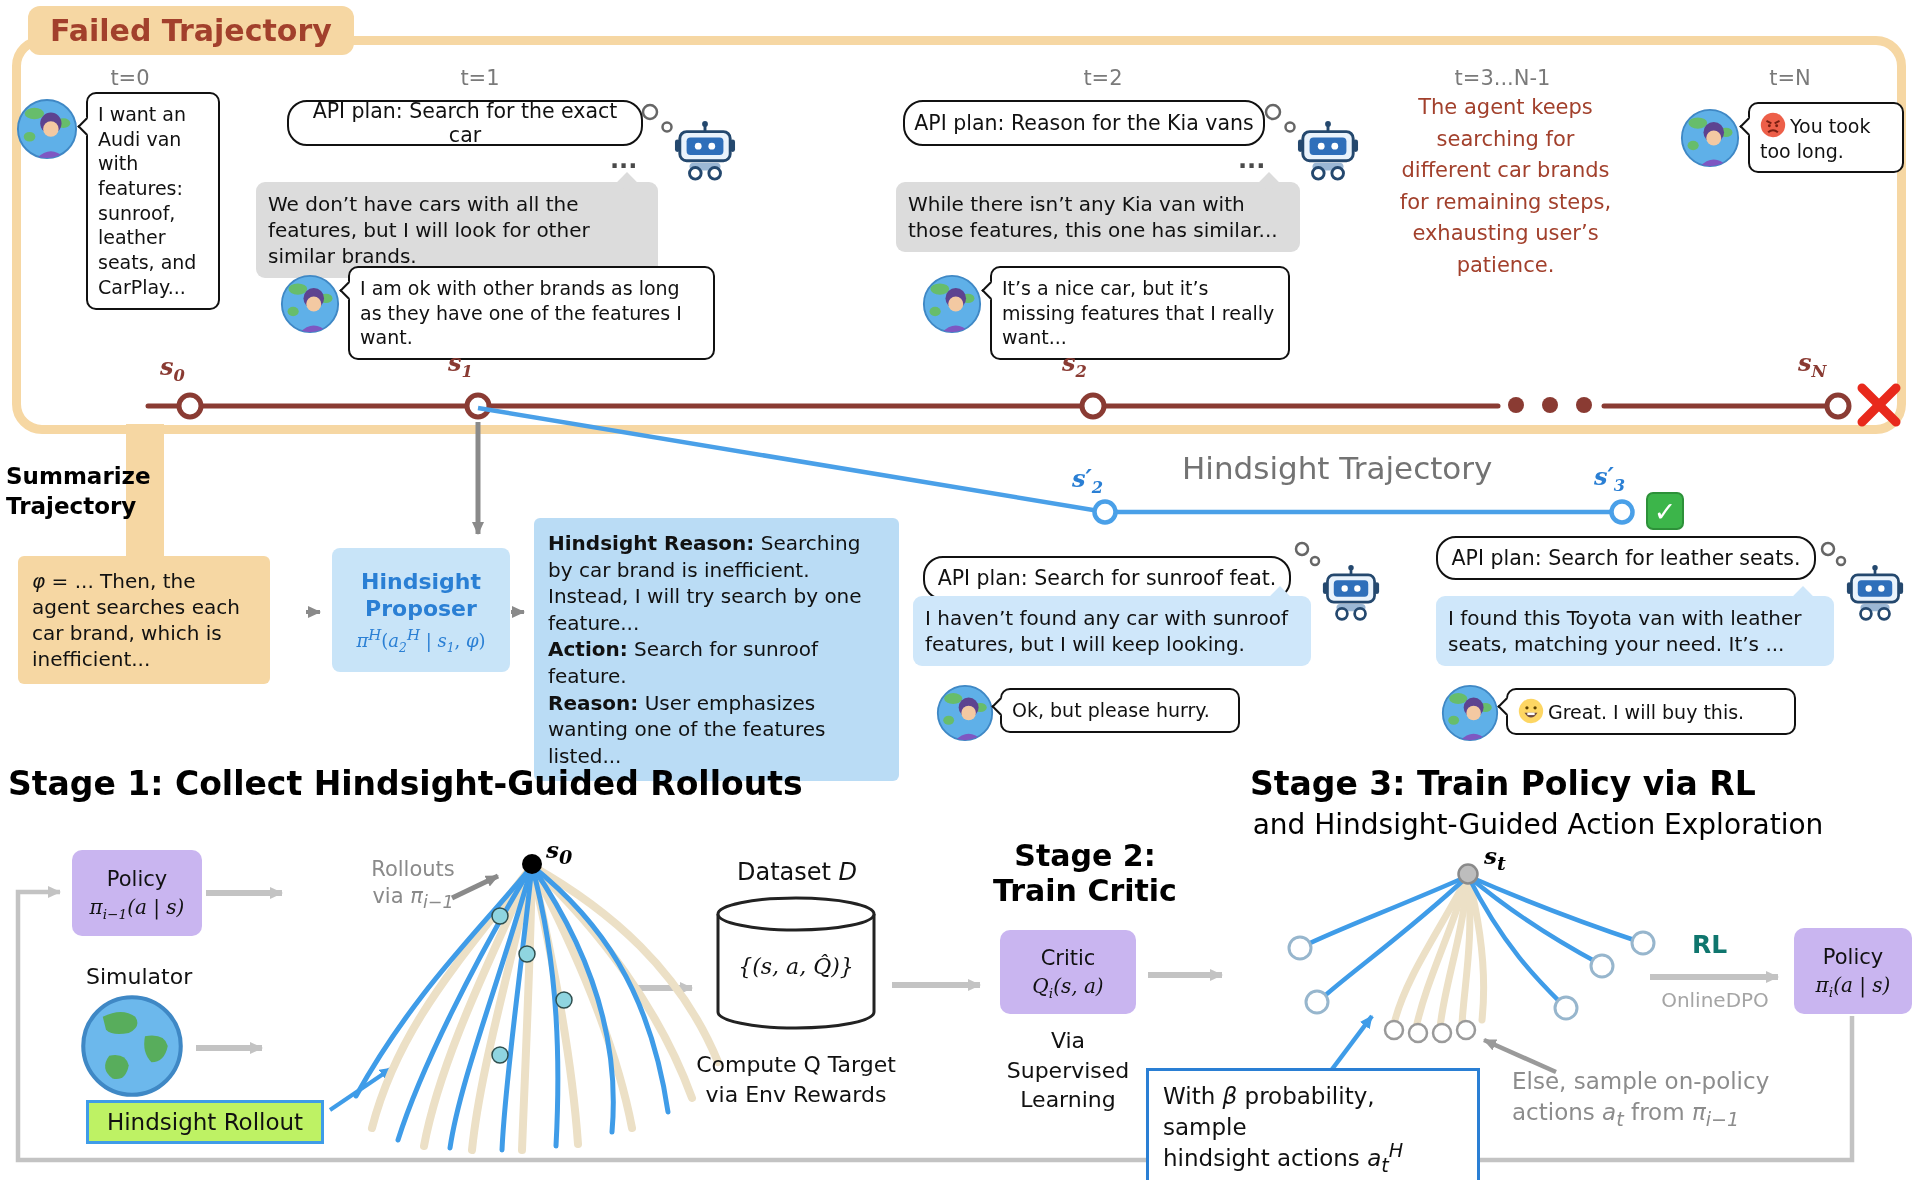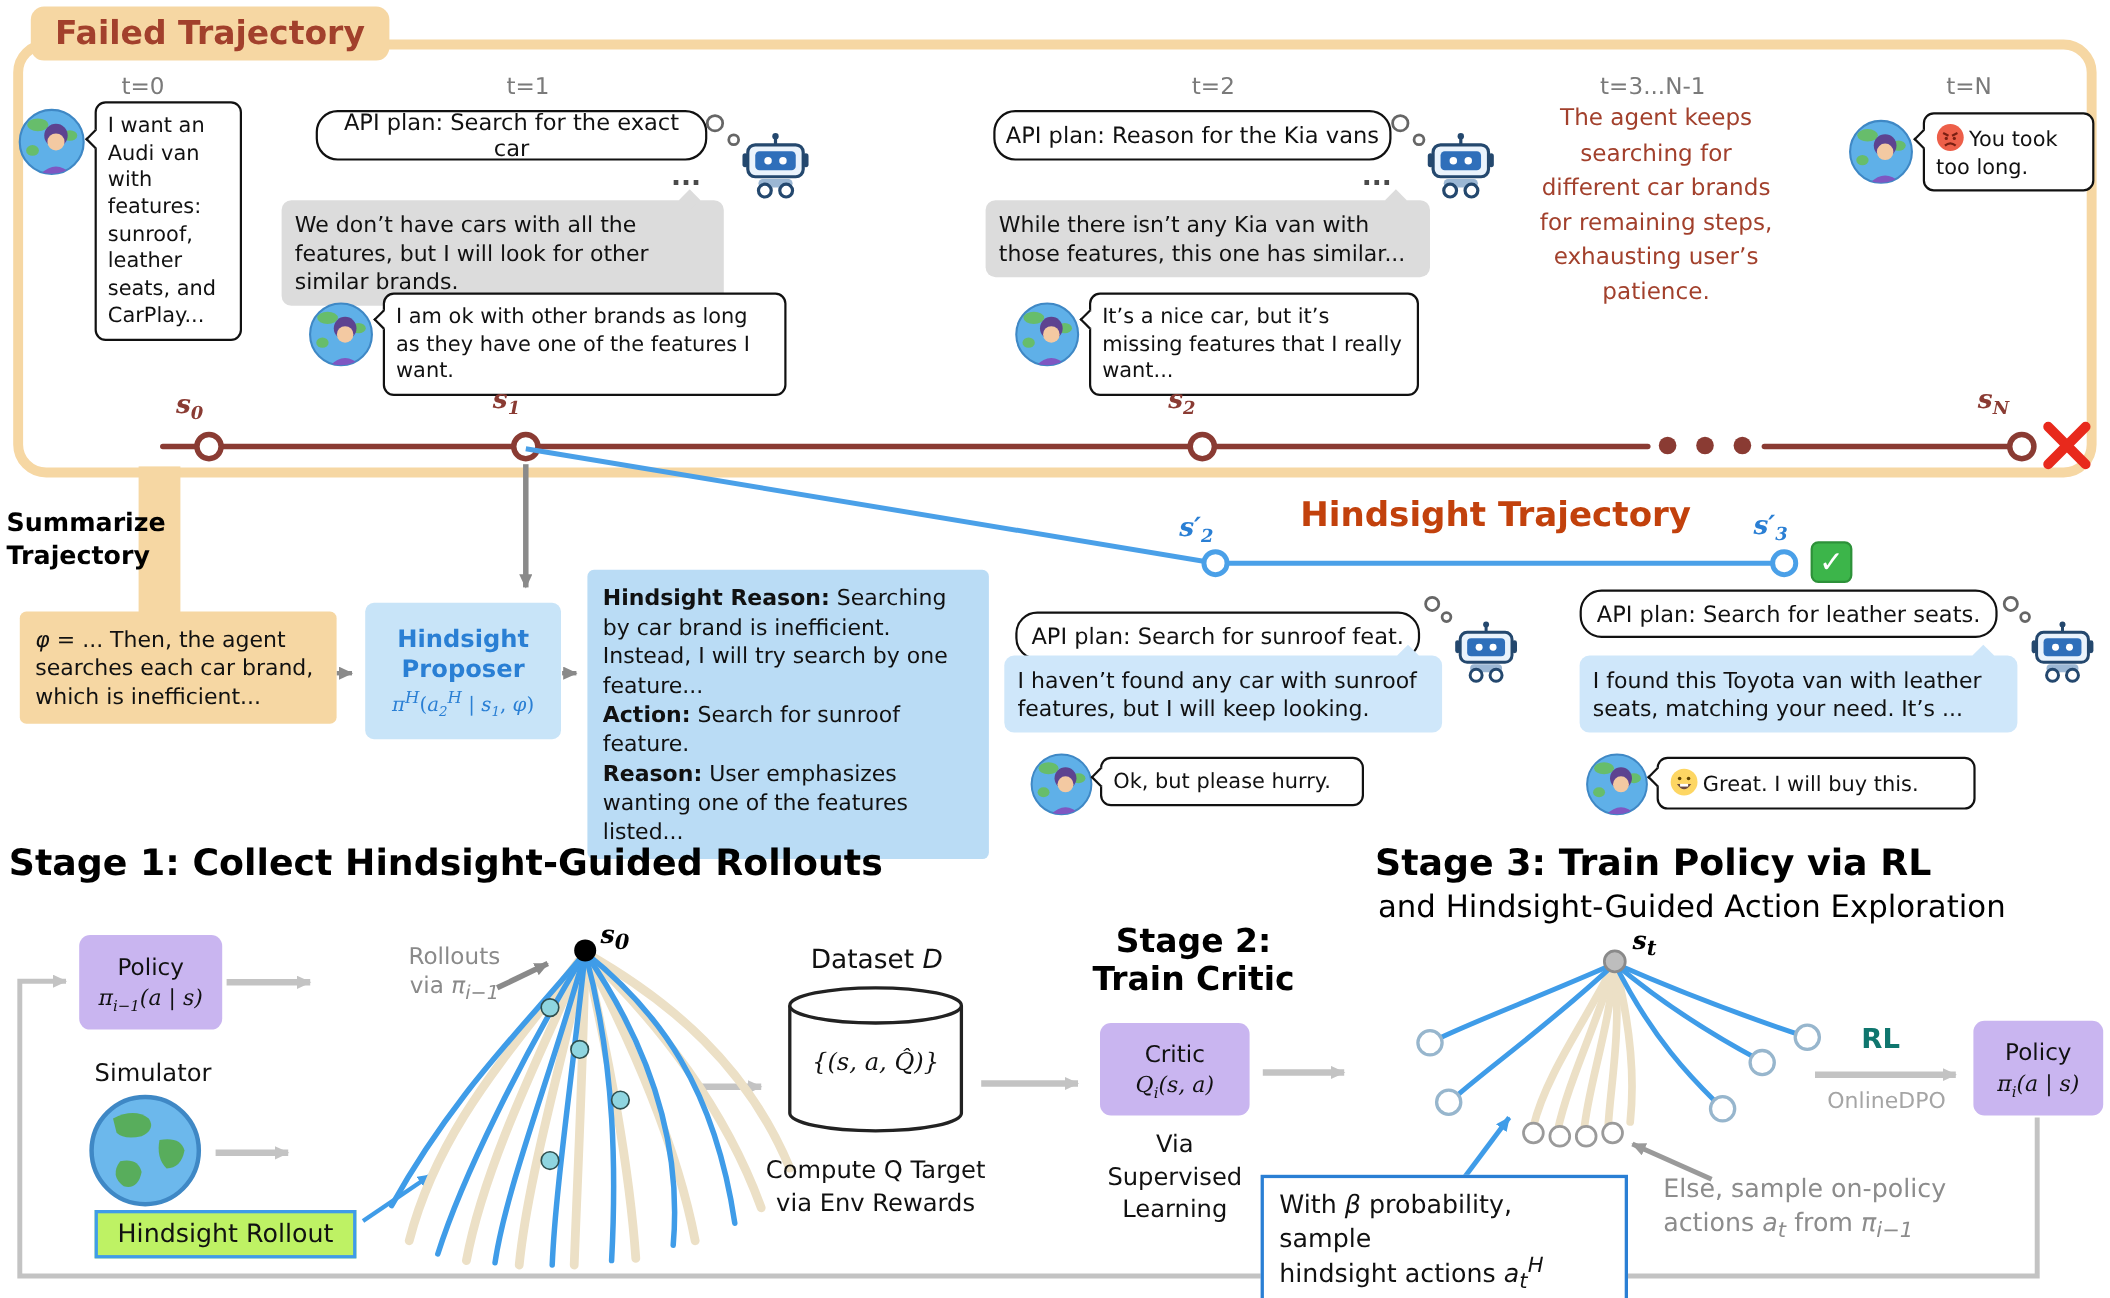--- a/index.html
+++ b/index.html
@@ -39,21 +39,21 @@
 
   .summarize { font-size:23px; font-weight:bold; color:#000; line-height:1.3; }
   .phi-box { background:#f6d7a3; border-radius:6px; padding:12px 14px; font-size:20px;
              line-height:1.3; color:#111; }
   .proposer { background:#c8e4f8; border-radius:8px; display:flex; flex-direction:column;
               align-items:center; justify-content:center; gap:8px; text-align:center; }
   .proposer .p-title { color:#2a7fd4; font-weight:bold; font-size:22px; line-height:1.2; }
   .proposer .p-formula { color:#2a7fd4; font-size:18px; }
   .reason-bubble { background:#badcf5; border-radius:6px; padding:12px 14px; font-size:20px;
                    line-height:1.33; color:#111; }
-  .hs-title { color:#c2410c; font-size:31px; font-weight:bold; }
+  .hs-title { color:#737373; font-size:31px; font-weight:normal; }
   .check { background:#3cb54a; border-radius:7px; color:#fff; font-size:27px; font-weight:bold;
            display:flex; align-items:center; justify-content:center; border:2px solid #2d9139; }
 
   .stage-title { font-weight:bold; font-size:33px; color:#000; }
   .stage-sub { font-size:28px; color:#000; text-align:center; }
   .purple-box { background:#c9b5f0; border-radius:10px; display:flex; flex-direction:column;
                 align-items:center; justify-content:center; gap:4px; font-size:21px; color:#111; }
   .purple-box .math { font-size:20px; }
   .gray-label { color:#8a8a8a; font-size:21px; text-align:center; line-height:1.3; }
   .hr-box { background:#bef264; border:3px solid #3f9ce8; display:flex; align-items:center;
@@ -320,21 +320,21 @@
       </svg><span>You took too long.</span>
   </div>
 
   <div class="abs layer state" style="left:160px;top:352px"><span style="font-style: italic;">s</span><sub style="font-style: italic;">0</sub></div>
   <div class="abs layer state" style="left:448px;top:348px"><span style="font-style: italic;">s</span><sub style="font-style: italic;">1</sub></div>
   <div class="abs layer state" style="left:1062px;top:348px"><span style="font-style: italic;">s</span><sub style="font-style: italic;">2</sub></div>
   <div class="abs layer state" style="left:1798px;top:348px"><span style="font-style: italic;">s</span><sub style="font-style: italic;">N</sub></div>
 
   <div class="abs layer summarize pre" style="left:6px;top:462px;width:140px">Summarize
 Trajectory</div>
-  <div class="abs layer phi-box" style="left:18px;top:556px;width:288px"><span style="font-style: italic;">φ</span><span> = ... Then, the agent searches each car brand, which is inefficient...</span></div>
+  <div class="abs layer phi-box" style="left:18px;top:556px;width:252px"><span style="font-style: italic;">φ</span><span> = ... Then, the agent searches each car brand, which is inefficient...</span></div>
 
   <div class="abs layer proposer" style="left:332px;top:548px;width:178px;height:124px">
     <div class="p-title pre">Hindsight
 Proposer</div>
     <div class="p-formula math"><span style="font-style: italic;">π</span><sup style="font-style: italic;">H</sup><span>(</span><span style="font-style: italic;">a</span><sub style="font-style: italic;">2</sub><sup style="font-style: italic;">H</sup><span> | </span><span style="font-style: italic;">s</span><sub style="font-style: italic;">1</sub><span>, </span><span style="font-style: italic;">φ</span><span>)</span></div>
   </div>
 
   <div class="abs layer reason-bubble pre" style="left:534px;top:518px;width:365px"><b>Hindsight Reason:</b><span> Searching by car brand is inefficient. Instead, I will try search by one feature...
 </span><b>Action:</b><span> Search for sunroof feature.
 </span><b>Reason:</b><span> User emphasizes wanting one of the features listed...</span></div>

